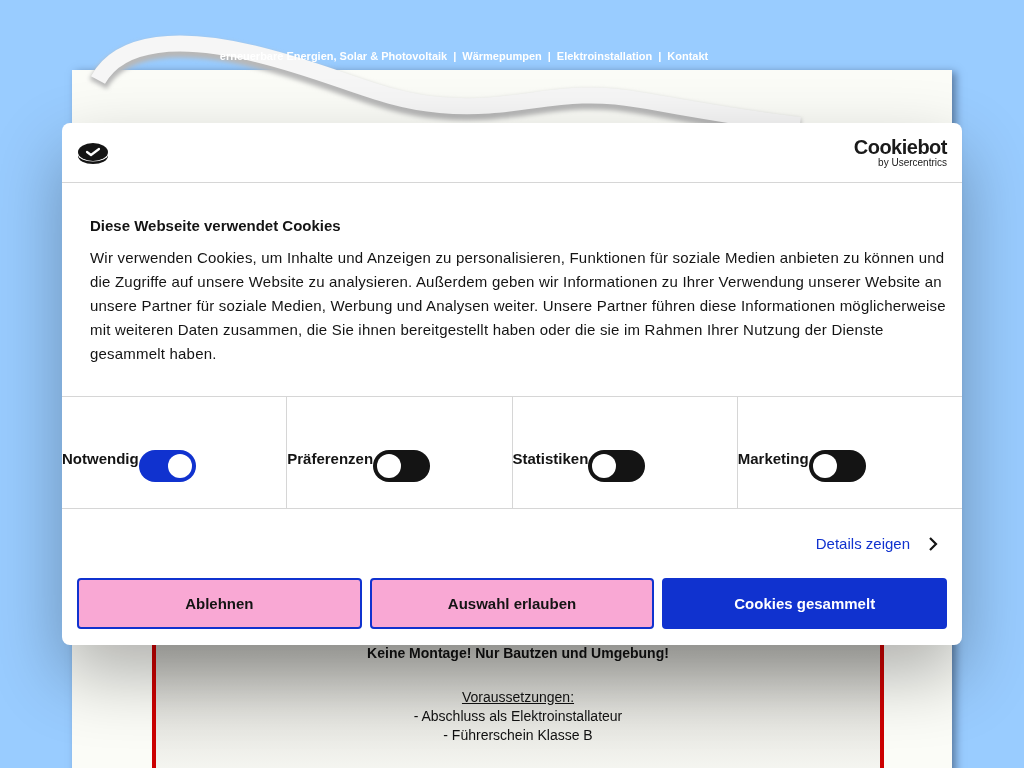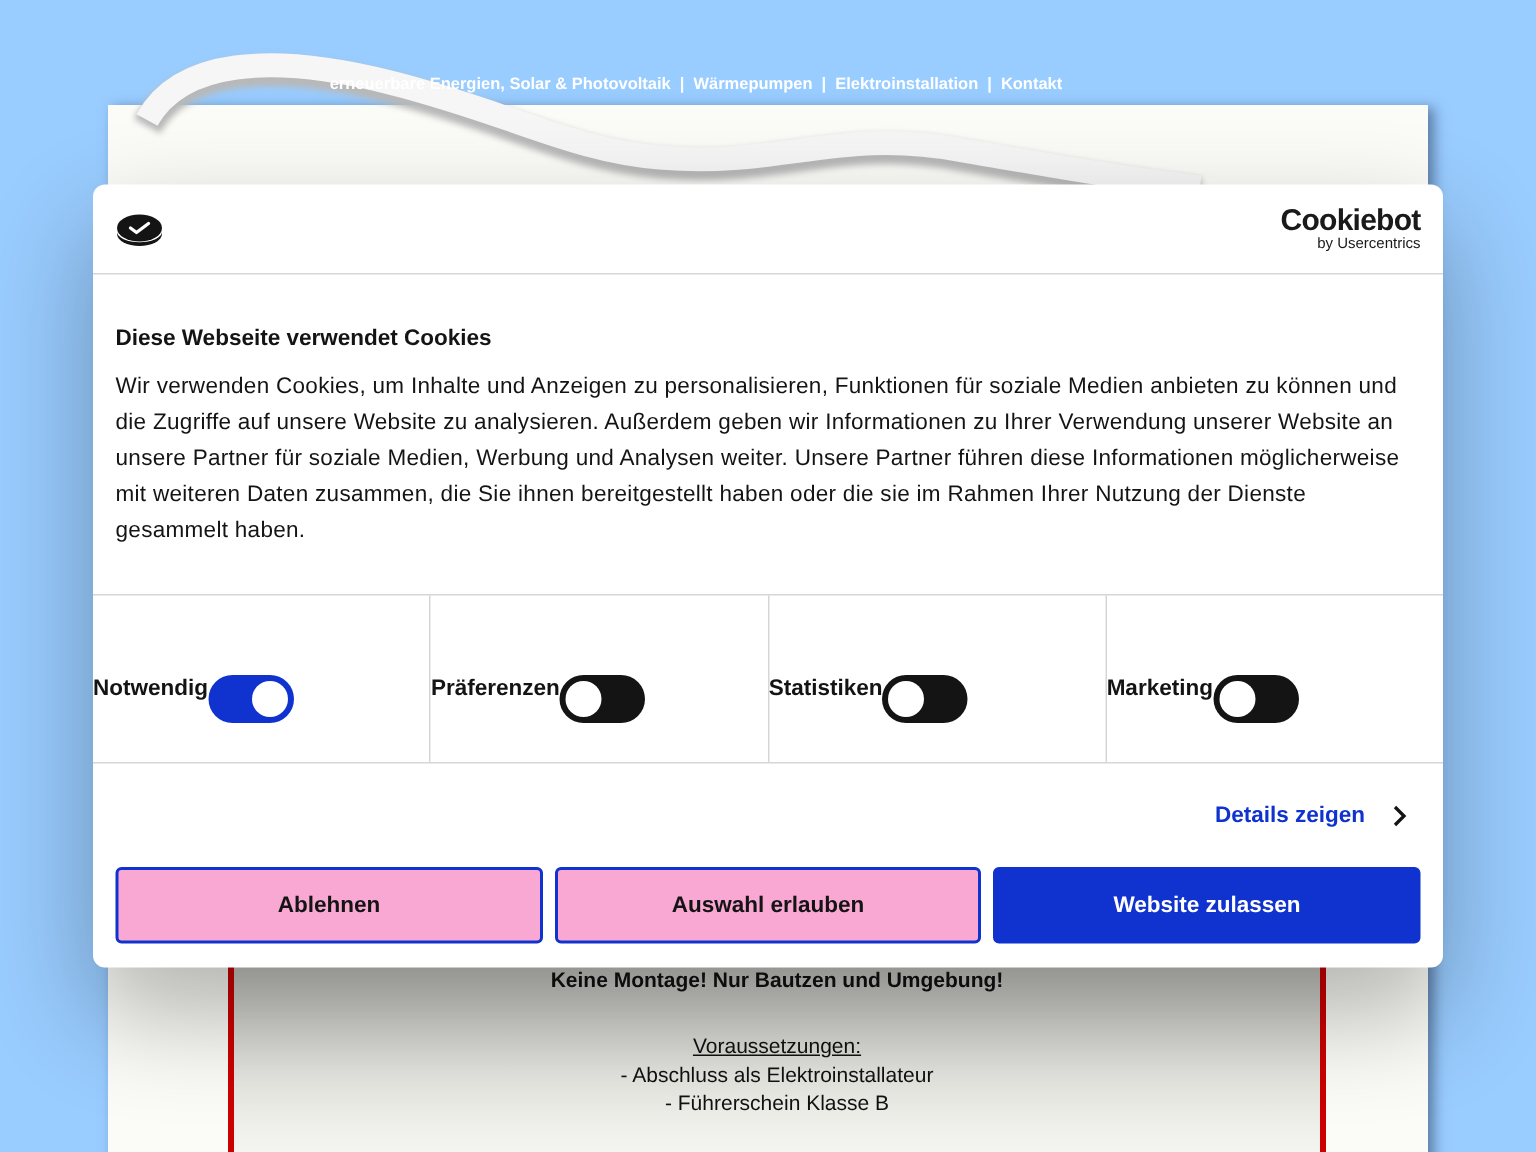--- a/index.html
+++ b/index.html
@@ -43,21 +43,21 @@
     }
     .cd-header {
       height: 60px; border-bottom: 1px solid #d6d6d6;
       display: flex; align-items: center; justify-content: space-between;
       padding: 0 15px;
     }
     .cd-logo-left { width: 32px; height: 24px; }
     .cd-brand { text-align: right; line-height: 1; }
     .cd-brand .name { font-size: 20px; font-weight: bold; letter-spacing: -0.5px; color: #1a1a1a; }
     .cd-brand .by { font-size: 10px; color: #1a1a1a; margin-top: 1px; }
-    .cd-body { padding: 34px 15px 0 15px; height: 213px; }
+    .cd-body { padding: 34px 15px 0 28px; height: 213px; }
     .cd-title { font-size: 15px; font-weight: bold; margin-bottom: 12px; }
     .cd-text { font-size: 15px; line-height: 24px; letter-spacing: 0.2px; color: #141414; }
     .cd-categories {
       display: flex; border-top: 1px solid #d6d6d6; border-bottom: 1px solid #d6d6d6;
       height: 113px;
     }
     .cd-cat {
       flex: 1; display: flex; align-items: center;
       padding-top: 26px; border-right: 1px solid #d6d6d6;
     }
@@ -70,21 +70,21 @@
     .toggle.on { background: #1032cf; }
     .toggle .knob {
       position: absolute; top: 4px; left: 4px; width: 24px; height: 24px;
       border-radius: 50%; background: #ffffff;
     }
     .toggle.on .knob { left: 29px; }
     .cd-details-row {
       height: 69px; display: flex; align-items: center; justify-content: flex-end;
       padding-right: 24px;
     }
-    .cd-details { font-size: 15px; font-weight: bold; color: #1032cf; text-decoration: none; display: flex; align-items: center; }
+    .cd-details { font-size: 15px; font-weight: normal; color: #1032cf; text-decoration: none; display: flex; align-items: center; }
     .cd-details .chev { margin-left: 18px; width: 10px; height: 16px; }
     .cd-buttons { display: flex; gap: 8px; padding: 0 15px; }
     .cd-btn {
       flex: 1; height: 51px; border: 2px solid #1032cf; border-radius: 4px;
       background: #f9a8d4; color: #141414; font-size: 15px; font-weight: bold;
       font-family: "Liberation Sans", sans-serif;
     }
     .cd-btn.primary { background: #1032cf; color: #ffffff; }
   </style>
 </head>
@@ -164,15 +164,15 @@
       <span>Details zeigen</span>
       <svg class="chev" viewBox="0 0 10 16">
         <path d="M2,2 L8,8 L2,14" stroke="#141414" stroke-width="2.2" fill="none"></path>
       </svg>
     </a>
   </div>
 
   <div class="cd-buttons">
     <button class="cd-btn">Ablehnen</button>
     <button class="cd-btn">Auswahl erlauben</button>
-    <button class="cd-btn primary">Website zulassen</button>
+    <button class="cd-btn primary">Cookies gesammelt</button>
   </div>
 </div>
 
 </body></html>

